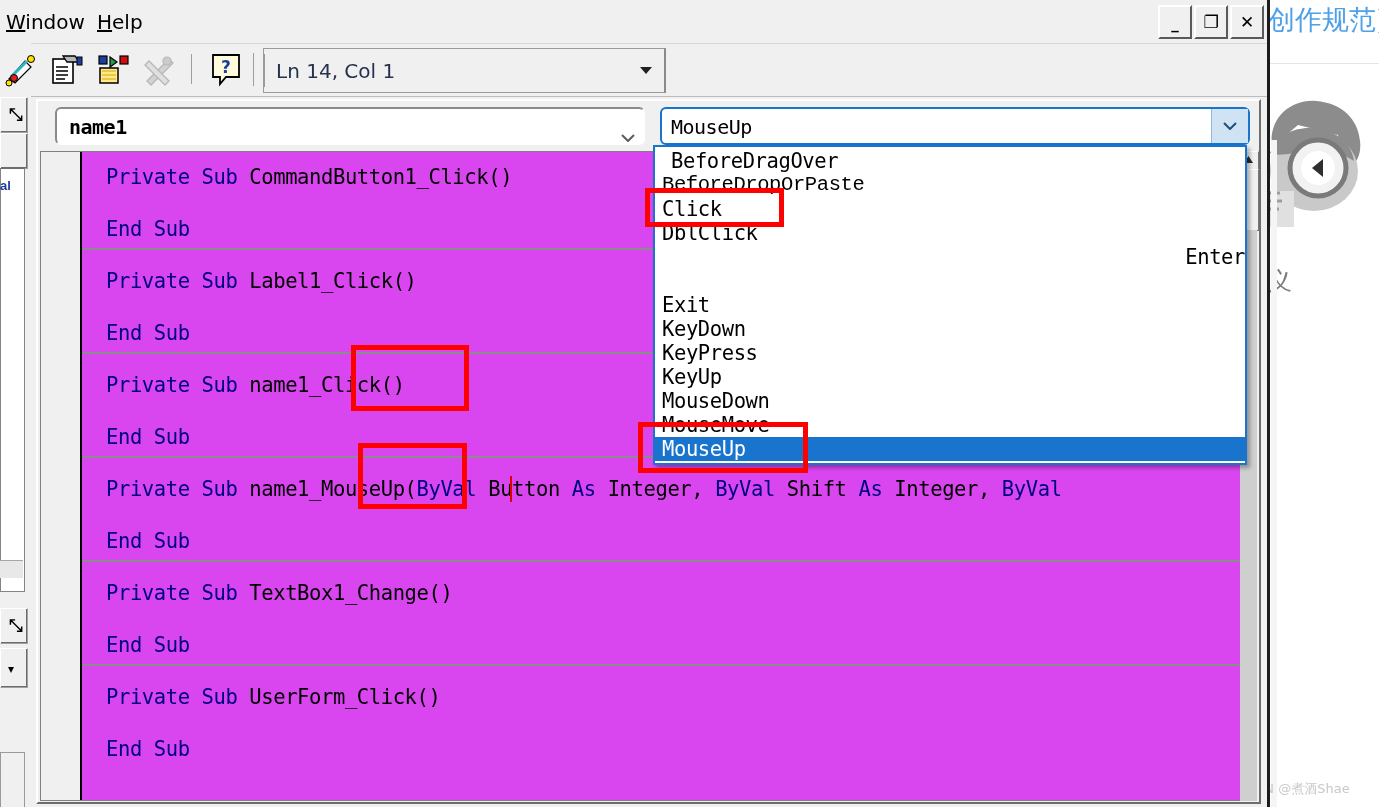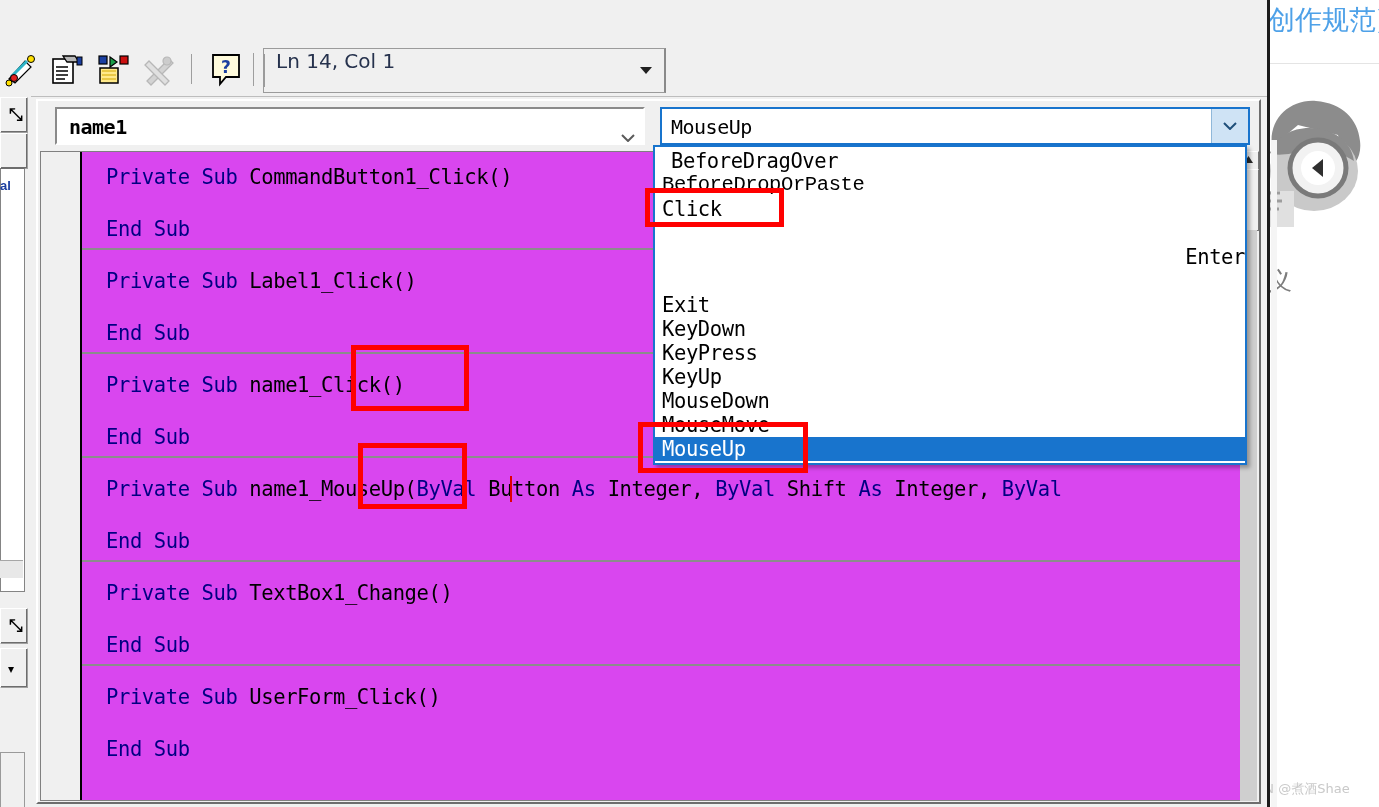--- a/index.html
+++ b/index.html
@@ -58,33 +58,33 @@
                font-size:17px;font-weight:bold;color:#000;font-family:"DejaVu Sans",sans-serif;}
   #btn-min .sym{align-items:flex-end;padding-bottom:4px;box-sizing:border-box;font-size:15px;}
 
   
   #toolbar{position:absolute;left:0;top:44px;width:1236px;height:52px;background:#f0f0f0;
            border-bottom:1px solid #bdbdbd;}
   .tb-icon{position:absolute;top:7px;width:36px;height:36px;cursor:pointer;}
   .tb-sep{position:absolute;top:10px;width:1px;height:30px;background:#9e9e9e;}
   #tb-status{position:absolute;left:232px;top:4px;width:400px;height:43px;background:#f0f0f0;
              border:1px solid #9b9b9b;border-right:2px solid #8a8a8a;}
-  #tb-status-text{position:absolute;left:12px;top:0;font-size:20px;color:#26324d;
+  #tb-status-text{position:absolute;left:12px;top:10px;font-size:20px;color:#26324d;
                   font-family:"DejaVu Sans",sans-serif;}
   #tb-status-arrow{position:absolute;right:12px;top:18px;width:0;height:0;
                    border-left:6px solid transparent;border-right:6px solid transparent;
                    border-top:7px solid #202020;}
   #tb-status-divleft{position:absolute;left:0px;top:5px;width:1px;height:33px;background:#9b9b9b;}
 
   
   #codewin{position:absolute;left:5px;top:99px;width:1225px;height:705px;background:#f0f0f0;
            border:2px solid;border-color:#ffffff #6d6d6d #6d6d6d #ffffff;box-sizing:border-box;}
 
   
-  .combo{position:absolute;top:6px;height:38px;background:#ffffff;box-sizing:border-box;}
+  .combo{position:absolute;top:6px;height:38px;background:#ffffff;box-sizing:border-box;border-radius:6px;}
   #combo-object{left:17px;width:590px;border:2px solid;
                 border-color:#8a8a8a #ffffff #ffffff #8a8a8a;}
   #combo-object .txt{position:absolute;left:12px;top:6px;font-size:20px;font-weight:bold;color:#000;
                      font-family:"DejaVu Sans Mono",monospace;letter-spacing:-0.5px;}
   #combo-object .arrow{position:absolute;right:8px;top:12px;}
   #combo-proc{left:622px;width:590px;border:2px solid #1874cd;}
   #combo-proc .txt{position:absolute;left:9px;top:6px;font-size:20px;color:#000;
                    font-family:"DejaVu Sans Mono",monospace;letter-spacing:-0.5px;}
   #combo-proc-btn{position:absolute;right:0px;top:0px;width:37px;height:34px;background:#cfe3f5;
                   border-left:1px solid #8fb8da;box-sizing:border-box;cursor:pointer;}
@@ -164,20 +164,40 @@
     <span class="gl">⤡</span>
   </div>
   <div class="sliver-btn" style="top:648px;height:38px;">
     <span class="gl" style="font-size:12px;top:12px;left:7px;">▾</span>
   </div>
   <div id="sliver-bottombox"></div>
 </div>
 
 <div id="vbe">
 
+  <div id="menubar">
+    <div class="menu-item" id="menu-window">
+      <u>W</u><span>indow</span>
+    </div>
+    <div class="menu-item" id="menu-help">
+      <u>H</u><span>elp</span>
+    </div>
+
+    <div id="winbtns">
+      <div class="winbtn" id="btn-min">
+        <span class="sym">_</span>
+      </div>
+      <div class="winbtn" id="btn-restore">
+        <span class="sym">❐</span>
+      </div>
+      <div class="winbtn" id="btn-close">
+        <span class="sym">✕</span>
+      </div>
+    </div>
+  </div>
 
   <div id="toolbar">
     <div class="tb-icon" style="left:-26px;">
       <svg width="36" height="36" viewBox="0 0 36 36">
         <path d="M4 28 L20 10 L26 16 L10 32 Z" fill="#ffffff" stroke="#000" stroke-width="1.2"></path>
         <path d="M6 26 L22 10" stroke="#2bb3c6" stroke-width="3"></path>
         <circle cx="26" cy="8" r="3.5" fill="#ffe000" stroke="#000" stroke-width="1"></circle>
         <circle cx="9" cy="27" r="3.5" fill="#e02020" stroke="#000" stroke-width="1"></circle>
         <circle cx="4" cy="32" r="3" fill="#ffe000" stroke="#000" stroke-width="1"></circle>
       </svg>
@@ -276,20 +296,21 @@
       <div id="vs-track"></div>
     </div>
 
   </div>
 </div>
 
 <div id="dropdown">
     <div class="dd-item" style="top: 2px; padding-left: 16px;">BeforeDragOver</div>
     <div class="dd-item" style="top: 26px; font-family: Liberation Mono, monospace;">BeforeDropOrPaste</div>
     <div class="dd-item" style="top: 50px;">Click</div>
+    <div class="dd-item" style="top: 74px;">DblClick</div>
     <div class="dd-item" style="top: 98px; text-align: right;">Enter</div>
     <div class="dd-item" style="top: 146px;">Exit</div>
     <div class="dd-item" style="top: 170px;">KeyDown</div>
     <div class="dd-item" style="top: 194px;">KeyPress</div>
     <div class="dd-item" style="top: 218px;">KeyUp</div>
     <div class="dd-item" style="top: 242px;">MouseDown</div>
     <div class="dd-item" style="top: 266px;">MouseMove</div>
     <div class="dd-item sel" style="top: 290px;">MouseUp</div>
   </div>
 

